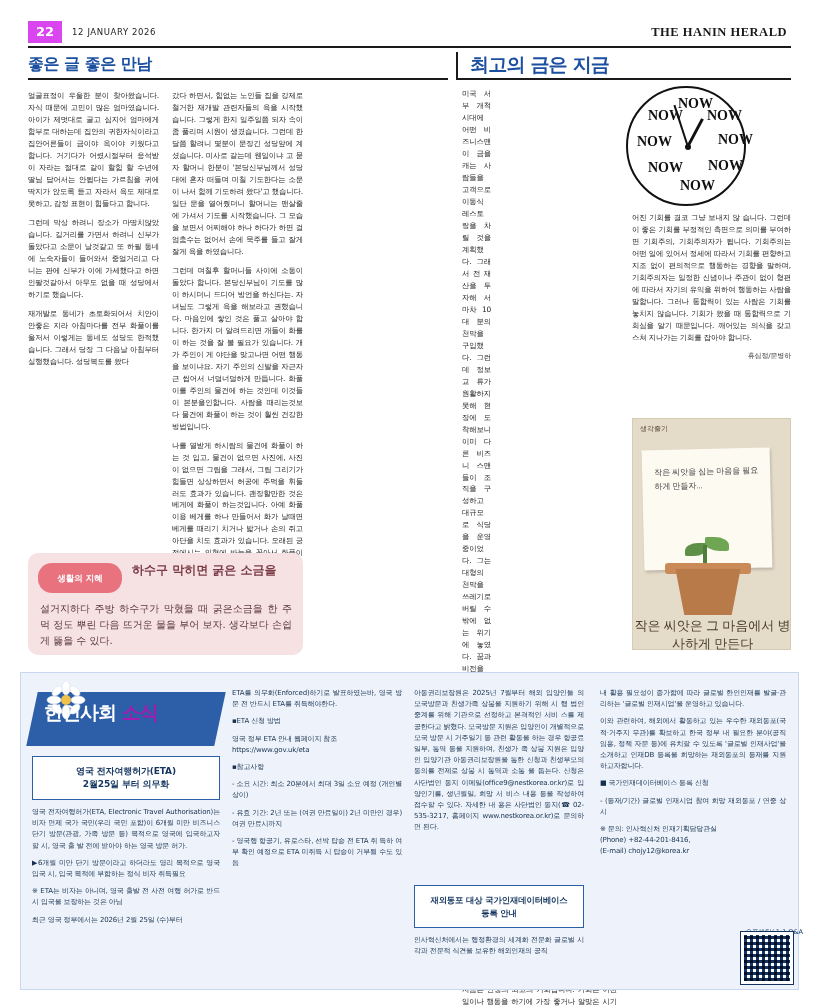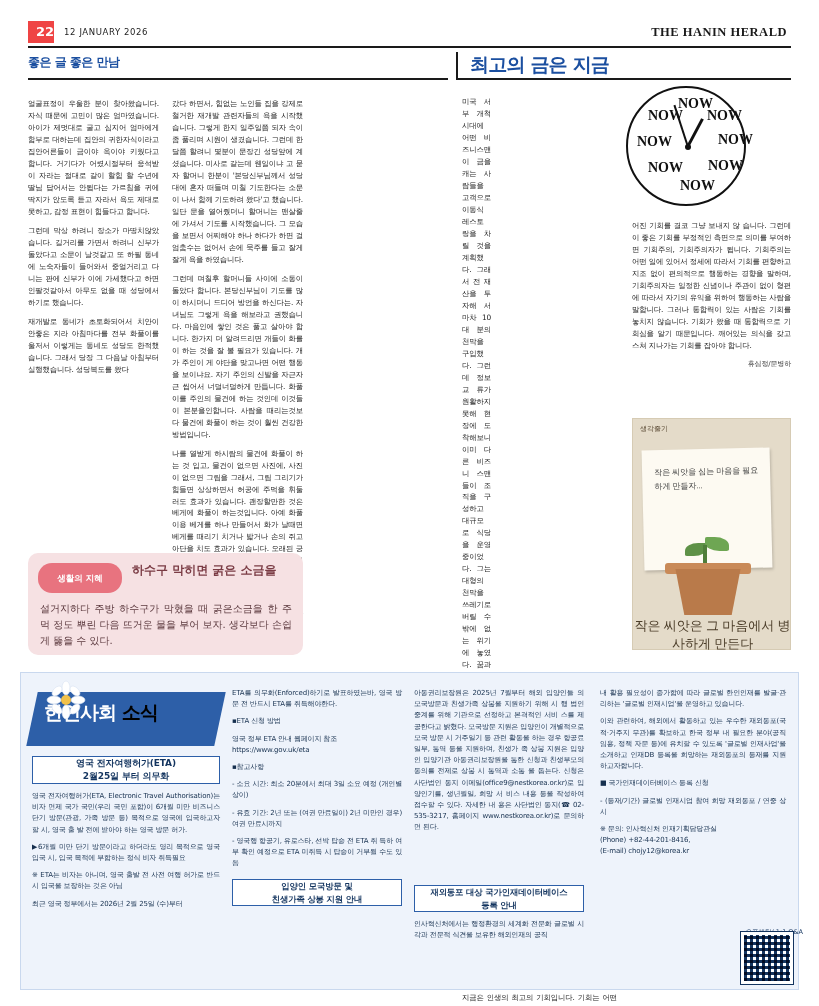--- a/index.html
+++ b/index.html
@@ -15,40 +15,40 @@
   }
 
   
   .masthead {
     position: absolute;
     left: 28px; top: 18px; width: 763px; height: 30px;
     display: flex; align-items: center;
     border-bottom: 2px solid #1a1a1a;
   }
   .page-num {
-    background: #ef4444; color: #ffffff;
+    background: #d946ef; color: #ffffff;
     font-weight: bold; font-size: 13px;
-    padding: 3px 0 4px 8px;
+    padding: 3px 8px 4px 8px;
     margin-right: 10px;
   }
   .issue-date {
     font-size: 8.5px; letter-spacing: 0.6px; color: #222;
   }
   .paper-name {
     margin-left: auto;
     font-family: "Liberation Serif", "DejaVu Serif", serif;
     font-weight: bold; font-size: 12.5px; letter-spacing: 0.5px;
     padding-right: 4px;
   }
 
   
   .kicker {
     color: #1b4fa0;
     font-weight: bold;
-    font-size: 12px;
+    font-size: 16px;
     letter-spacing: -0.5px;
   }
   .headline-row {
     position: absolute; left: 28px; top: 54px; width: 420px;
     display: flex; align-items: baseline; gap: 12px;
   }
   .headline-main {
     font-size: 20px; font-weight: bold; letter-spacing: -0.8px;
   }
 
@@ -70,21 +70,20 @@
   .hline-right { left: 456px; top: 78px; width: 335px; height: 1.5px; }
 
   
   .col {
     position: absolute;
     font-size: 7.4px;
     line-height: 1.62;
     text-align: justify;
     color: #1c1c1c;
     letter-spacing: -0.15px;
-    margin-top: 8px;
   }
   .col p { margin: 0 0 7px 0; }
 
   .c1 { left: 28px; top: 90px; width: 131px; }
   .c2 { left: 172px; top: 90px; width: 131px; }
   .c3 { left: 316px; top: 90px; width: 131px; }
   .c4 { left: 462px; top: 88px; width: 155px; }
   .c5 { left: 632px; top: 88px; width: 159px; }
 
   .byline {
@@ -202,39 +201,39 @@
   }
   .bottom-banner {
     position: absolute; left: 32px; top: 692px; width: 188px; height: 54px;
     background: #2d5fa8;
     transform: skewX(-12deg);
   }
   .bottom-banner-text {
     position: absolute; left: 44px; top: 700px; width: 180px;
     color: #ffffff; font-size: 19px; font-weight: bold; letter-spacing: -1px;
   }
-  .bottom-banner-text .sub { color: #000000; }
+  .bottom-banner-text .sub { color: #a21caf; }
   .daisy {
     position: absolute; left: 46px; top: 680px; width: 40px; height: 40px;
   }
 
   .bcol {
     position: absolute; font-size: 7px; line-height: 1.6;
     text-align: justify; color: #16304f; letter-spacing: -0.15px;
   }
   .bcol p { margin: 0 0 6px 0; }
   .b1 { left: 32px; top: 756px; width: 188px; }
   .b2 { left: 232px; top: 688px; width: 170px; }
   .b3 { left: 414px; top: 688px; width: 170px; }
   .b4 { left: 600px; top: 688px; width: 186px; }
 
   .notice-box {
     border: 1px solid #2d5fa8; background: #ffffff;
     text-align: center; font-weight: bold; color: #13345f;
-    font-size: 9px; line-height: 1.45; padding: 0 4px;
+    font-size: 9px; line-height: 1.45; padding: 8px 4px;
     margin-bottom: 7px;
   }
   .notice-box.small { font-size: 8.4px; }
   .qr {
     position: absolute; right: 14px; bottom: 10px; width: 52px; height: 52px;
     background:
       repeating-linear-gradient(90deg, #13345f 0 3px, #ffffff 3px 6px),
       repeating-linear-gradient(0deg, #13345f 0 3px, #ffffff 3px 6px);
     background-blend-mode: multiply;
     border: 3px solid #ffffff;
@@ -359,22 +358,20 @@
 
 <div class="bcol b2">
   <p>ETA를 의무화(Enforced)하기로 발표하였는바, 영국 방문 전 반드시 ETA를 취득해야한다.</p>
   <p>▪ETA 신청 방법</p>
   <p style="white-space:pre-line">영국 정부 ETA 안내 웹페이지 참조
 https://www.gov.uk/eta</p>
   <p>▪참고사항</p>
   <p>- 소요 시간: 최소 20분에서 최대 3일 소요 예정 (개인별 상이)</p>
   <p>- 유효 기간: 2년 또는 (여권 만료일이) 2년 미만인 경우) 여권 만료시까지</p>
   <p>- 영국행 항공기, 유로스타, 선박 탑승 전 ETA 취 득하 여부 확인 예정으로 ETA 미취득 시 탑승이 거부될 수도 있음</p>
-  <div class="notice-box small" style="white-space:pre-line;margin-top:10px">입양인 모국방문 및
-친생가족 상봉 지원 안내</div>
 </div>
 
 <div class="bcol b3">
   <p>아동권리보장원은 2025년 7월부터 해외 입양인들 의 모국방문과 친생가족 상봉을 지원하기 위해 시 행 법인 중계를 위해 기관으로 선정하고 본격적인 서비 스를 제공한다고 밝혔다. 모국방문 지원은 입양인이 개별적으로 모국 방문 시 거주일기 등 관련 활동을 하는 경우 항공료 일부, 통역 등을 지원하며, 친생가 족 상봉 지원은 입양인 입양기관 아동권리보장원을 통한 신청과 친생부모의 동의를 전제로 상봉 시 통역과 소통 을 돕는다. 신청은 사단법인 동지 이메일(office9@nestkorea.or.kr)로 입양인기를, 생년월일, 희망 서 비스 내용 등을 작성하여 접수할 수 있다. 자세한 내 용은 사단법인 동지(☎ 02-535-3217, 홈페이지 www.nestkorea.or.kr)로 문의하면 된다.</p>
   <div class="notice-box small" style="white-space:pre-line;margin-top:52px">재외동포 대상 국가인재데이터베이스
 등록 안내</div>
   <p>인사혁신처에서는 행정환경의 세계화 전문화 글로벌 시각과 전문적 식견을 보유한 해외인재의 공직</p>
 </div>
 
 <div class="bcol b4">

